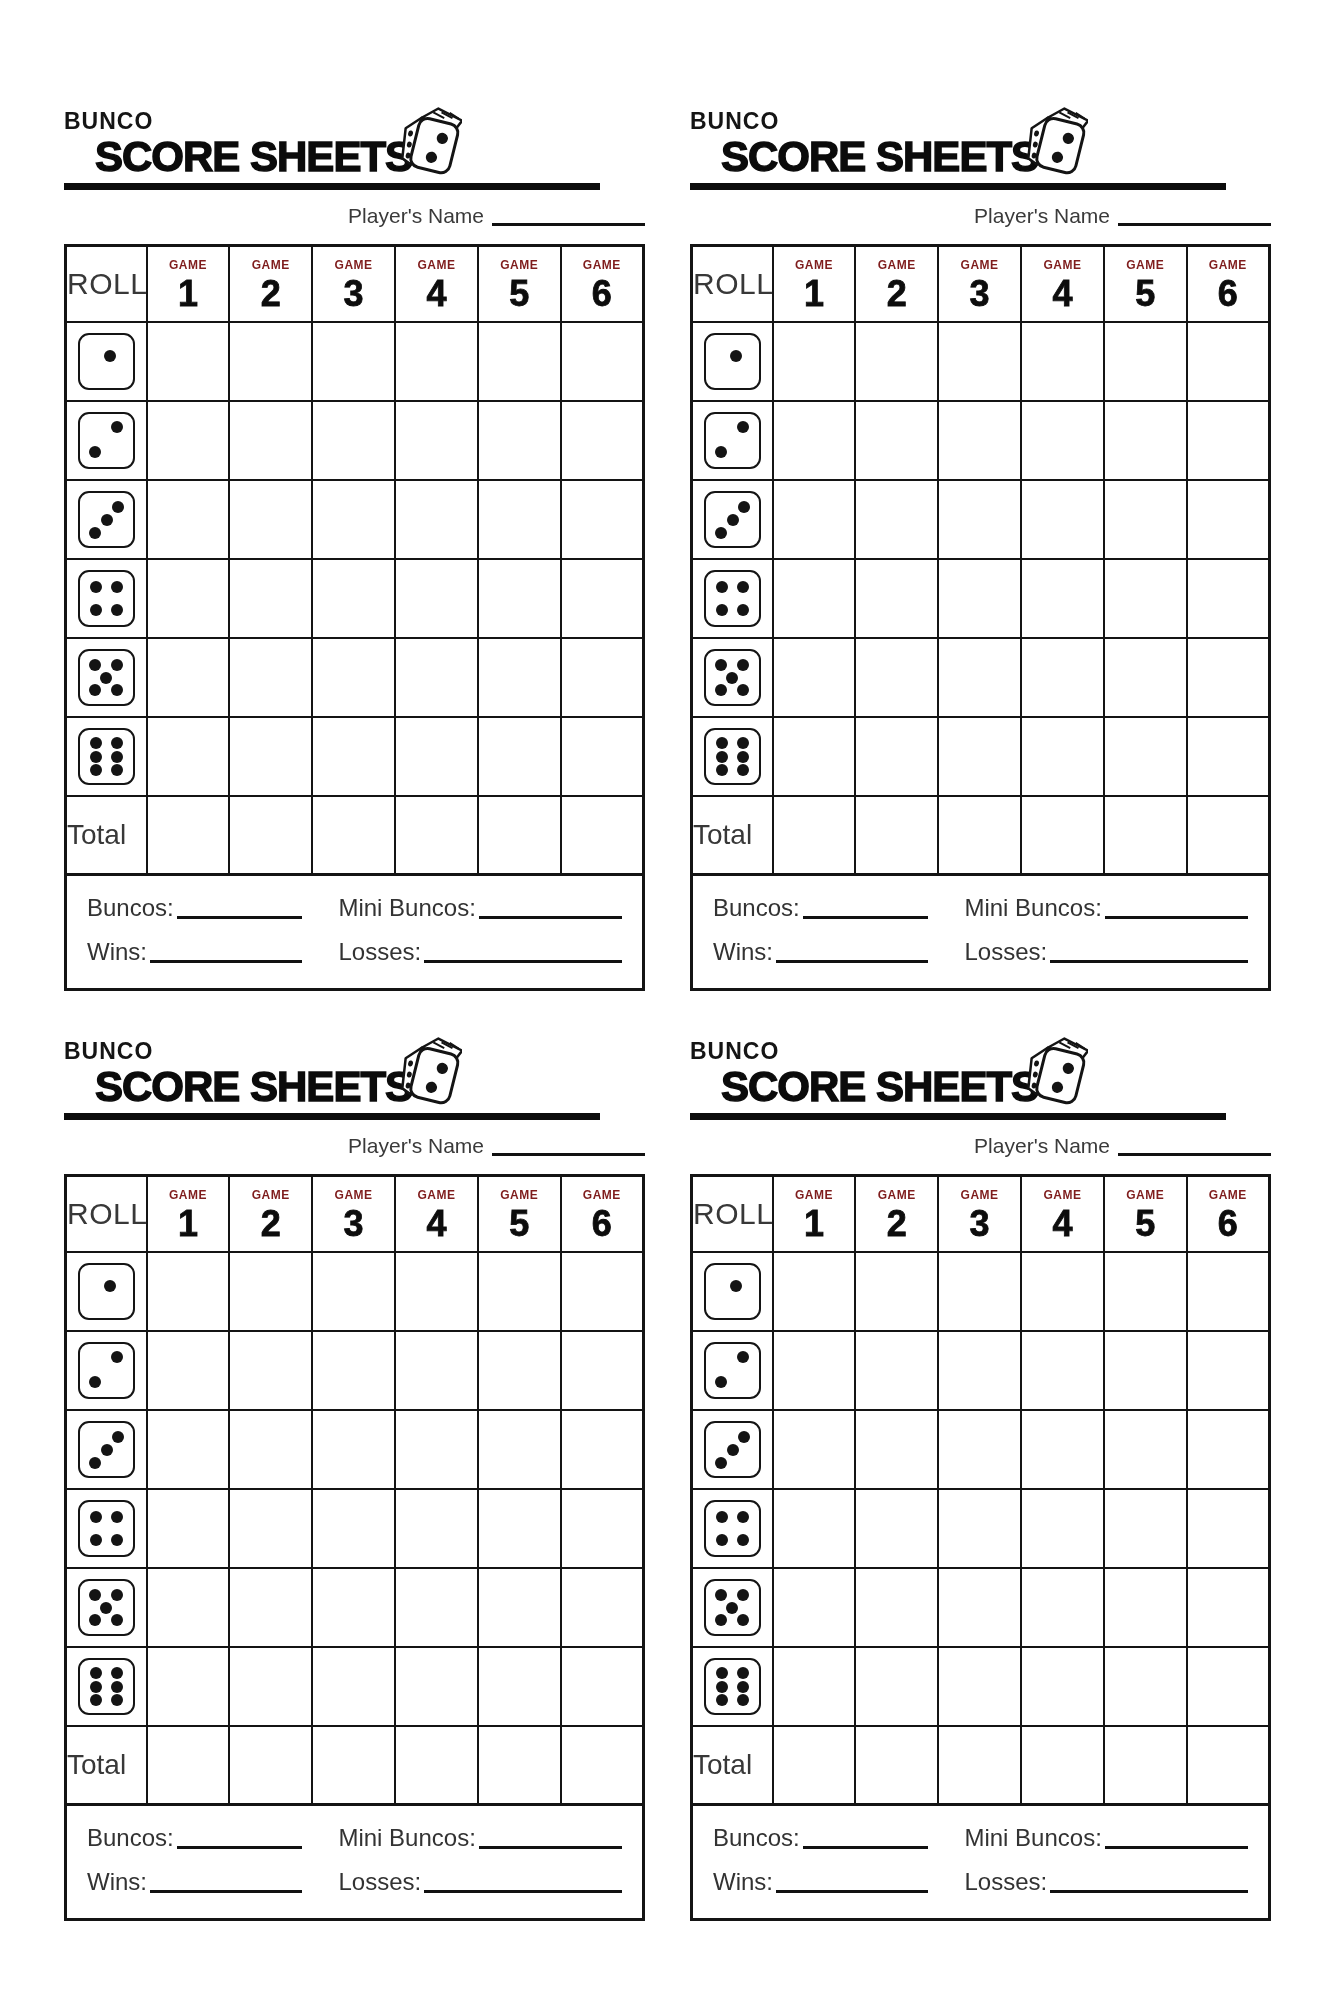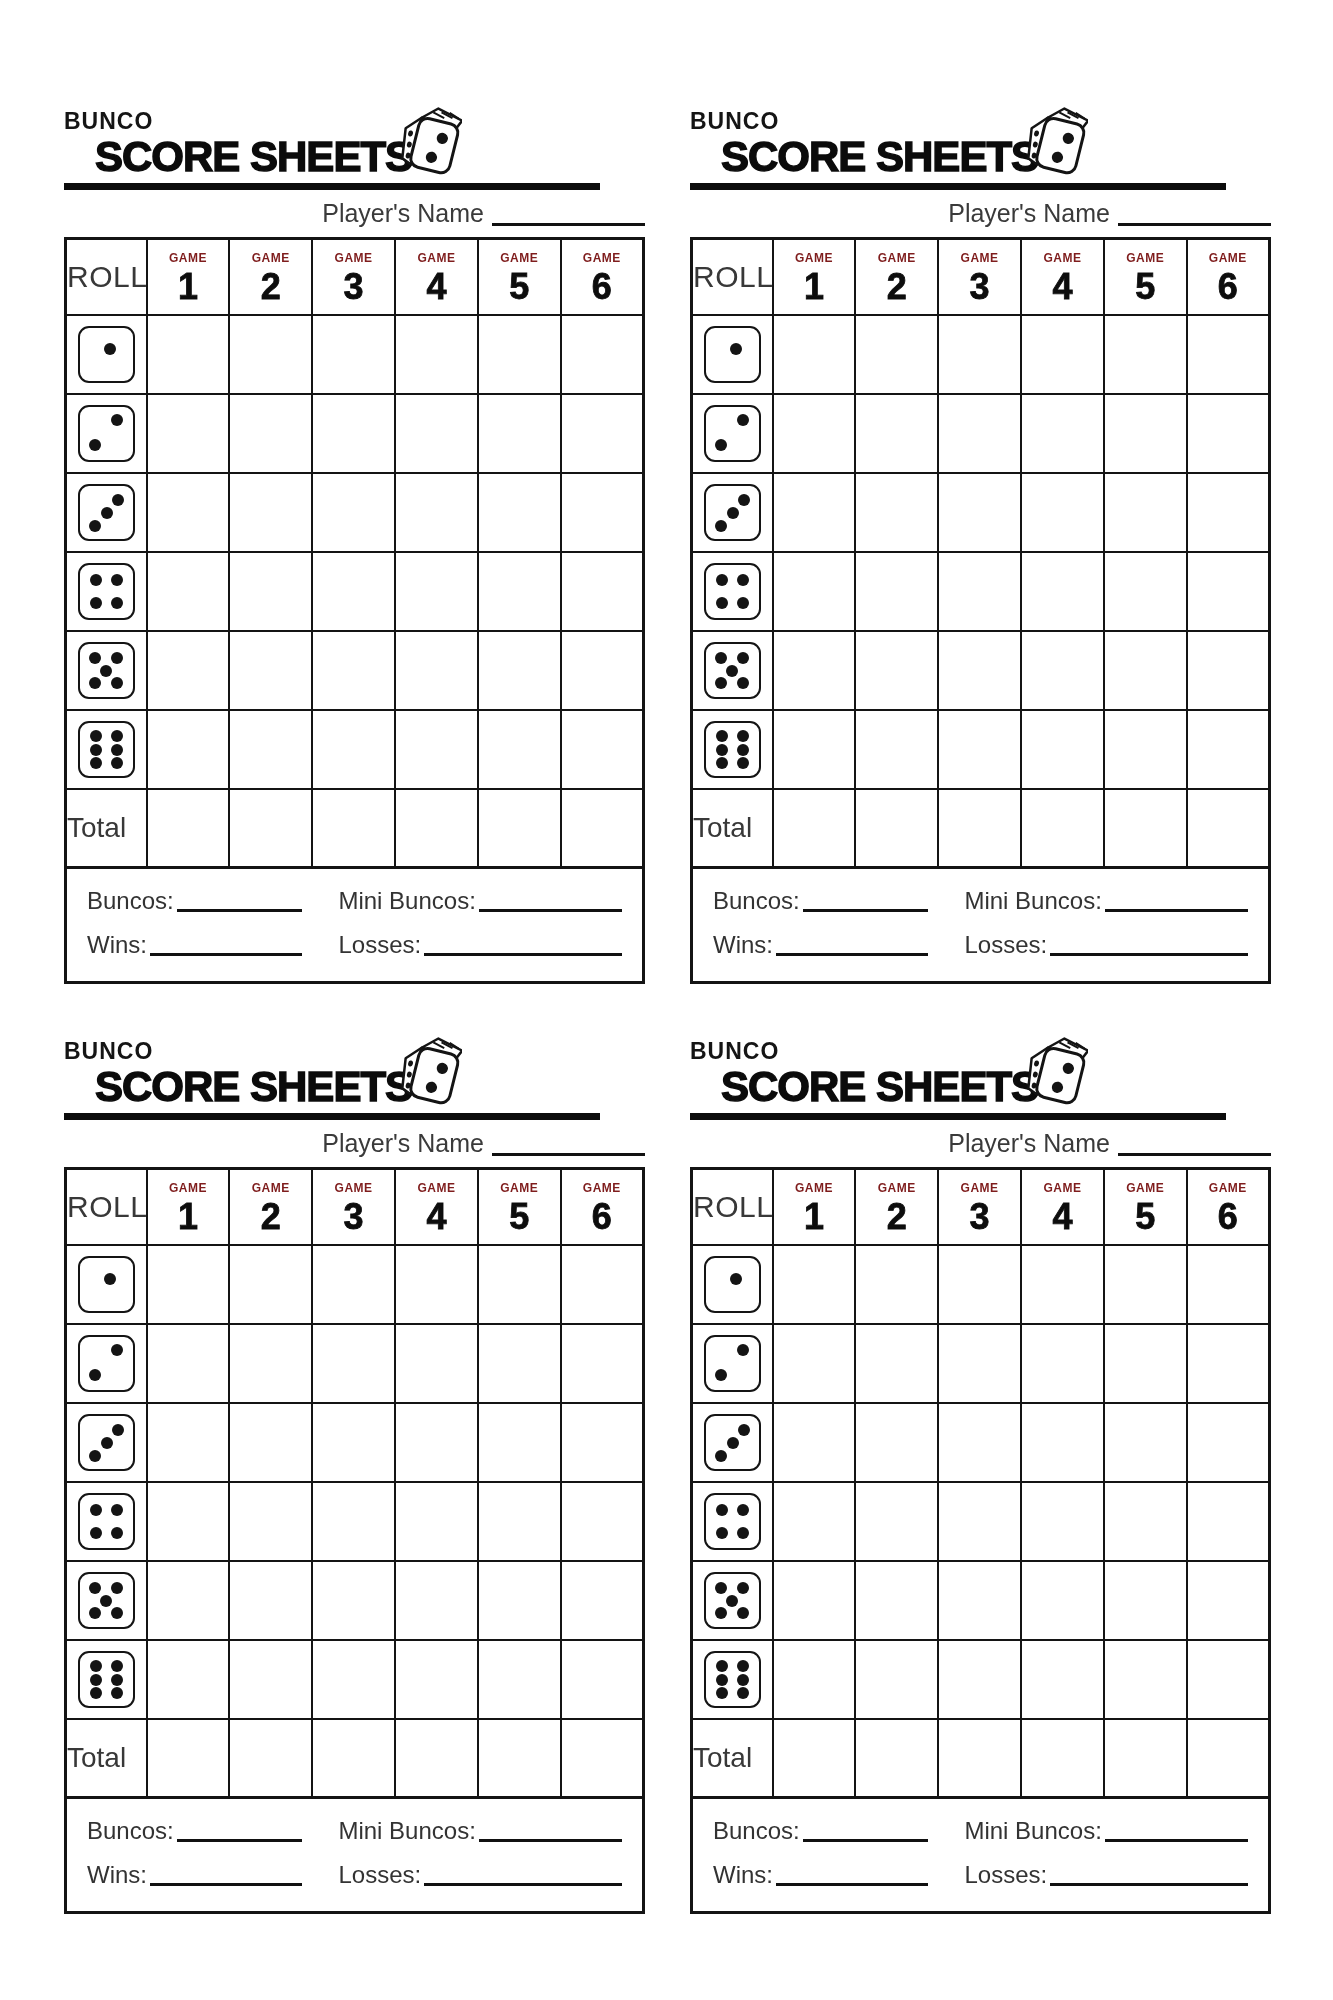--- a/index.html
+++ b/index.html
@@ -13,25 +13,25 @@
   
   .sheet-header{position:relative;}
   .brand{margin-top:12px;font-size:23px;font-weight:600;letter-spacing:1px;color:#151515;line-height:26px;}
   .title{font-size:42px;font-weight:bold;letter-spacing:-1px;line-height:46px;color:#0b0b0b;margin-left:31px;
          -webkit-text-stroke:1.4px #0b0b0b;}
   .title-rule{width:536px;height:7px;background:#0c0c0c;margin-top:3px;}
   .die-3d{position:absolute;left:330px;top:-8px;}
 
   
   .player-row{display:flex;justify-content:flex-end;align-items:flex-end;margin-top:10px;height:28px;}
-  .player-label{font-size:25px;color:#3a3a3a;text-align:right;}
+  .player-label{font-size:21px;color:#3a3a3a;text-align:right;}
   .player-line{width:153px;border-bottom:3.5px solid #111;margin-left:8px;margin-bottom:2px;}
 
   
-  table.score{border-collapse:collapse;width:581px;table-layout:fixed;margin-top:9px;
+  table.score{border-collapse:collapse;width:581px;table-layout:fixed;margin-top:16px;
               border:3px solid #141414;}
   table.score th,table.score td{border:2px solid #141414;padding:0;background:#fff;}
   col.roll-col{width:81px;}
   th.roll-header{font-size:30px;font-weight:400;color:#383838;letter-spacing:0.5px;height:74px;
                  text-align:center;vertical-align:middle;}
   th.game-header{height:74px;text-align:center;vertical-align:middle;}
   .game-word{font-size:12px;color:#7f1d1d;letter-spacing:0.5px;line-height:20px;font-weight:700;}
   .game-num{font-size:36px;font-weight:bold;color:#0d0d0d;line-height:38px;
             -webkit-text-stroke:0.8px #0d0d0d;}
   tr.score-row td{height:77px;vertical-align:middle;text-align:center;}

